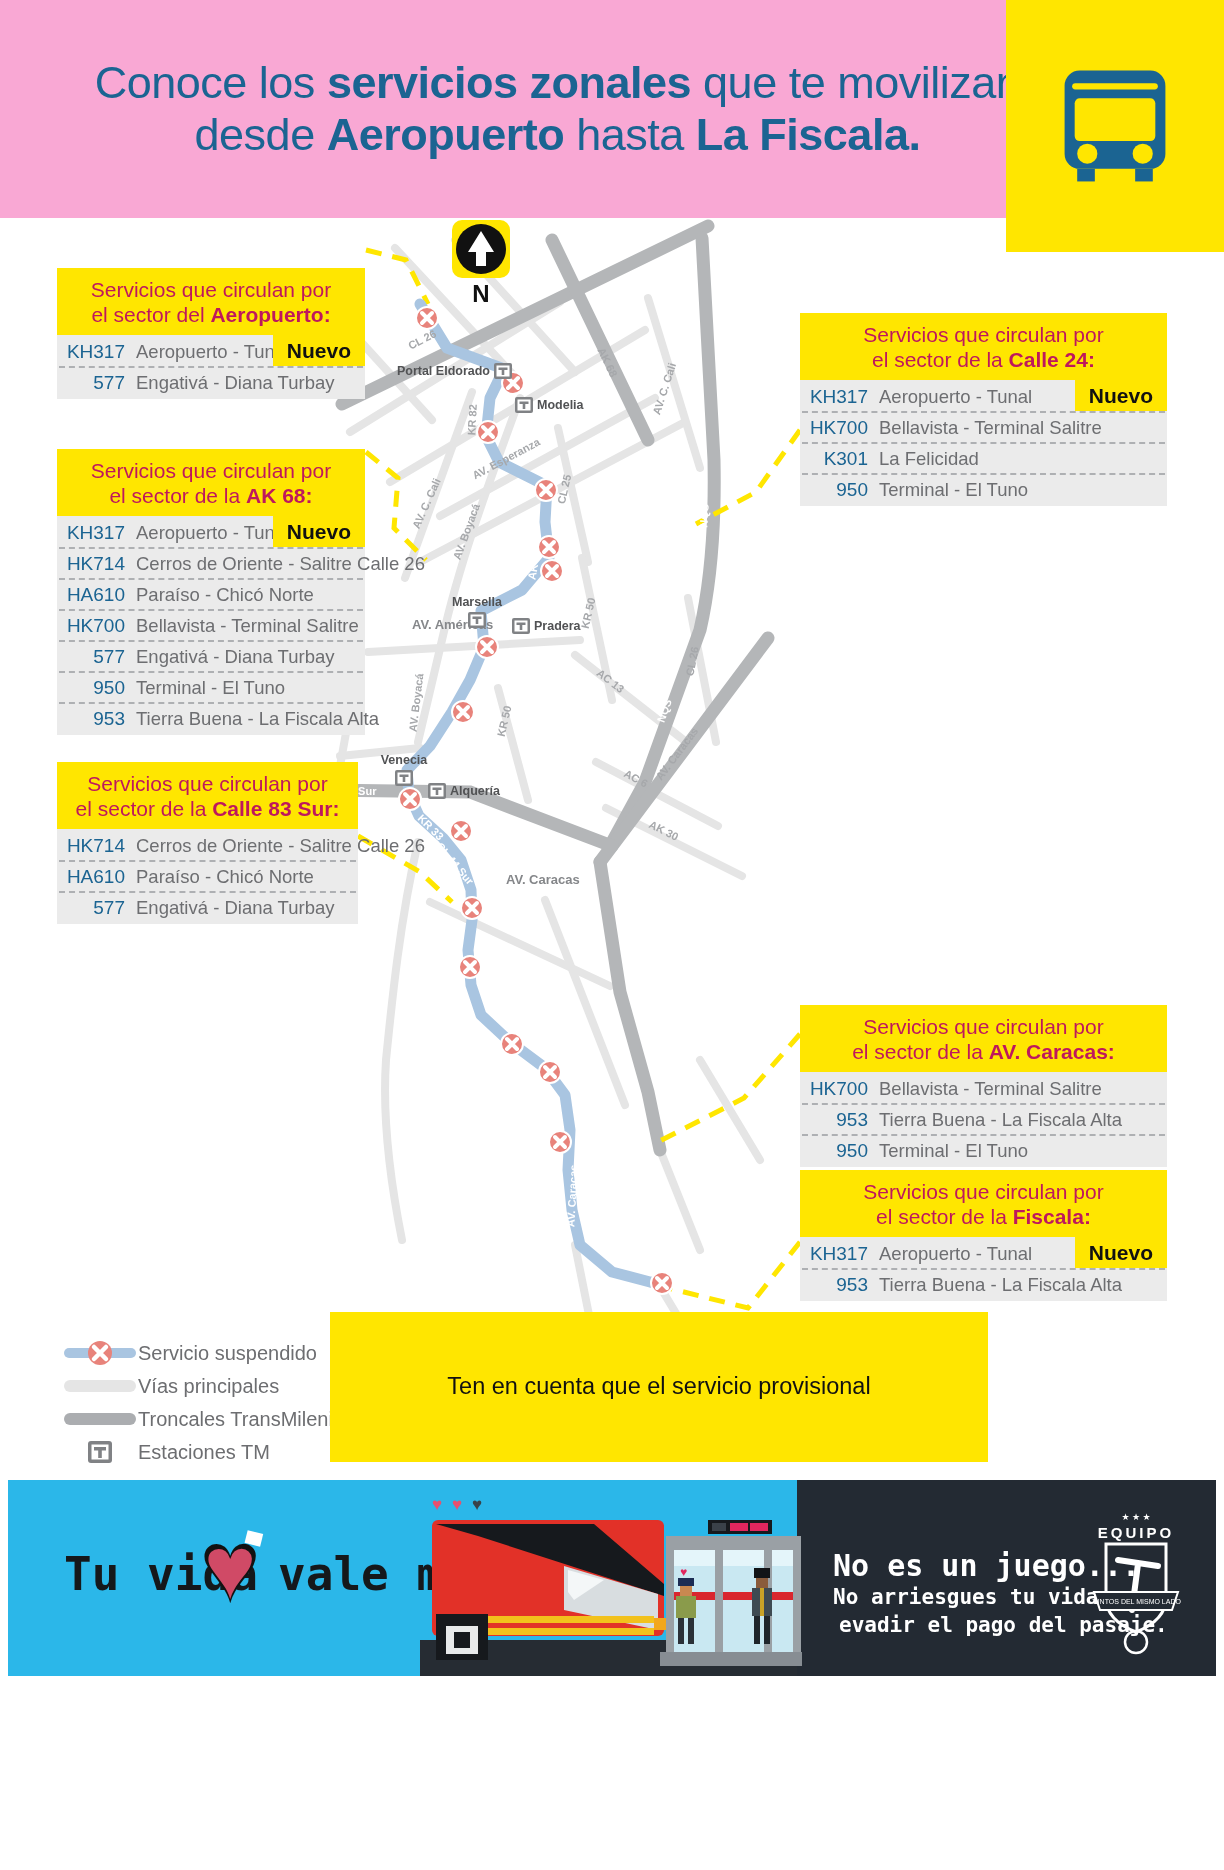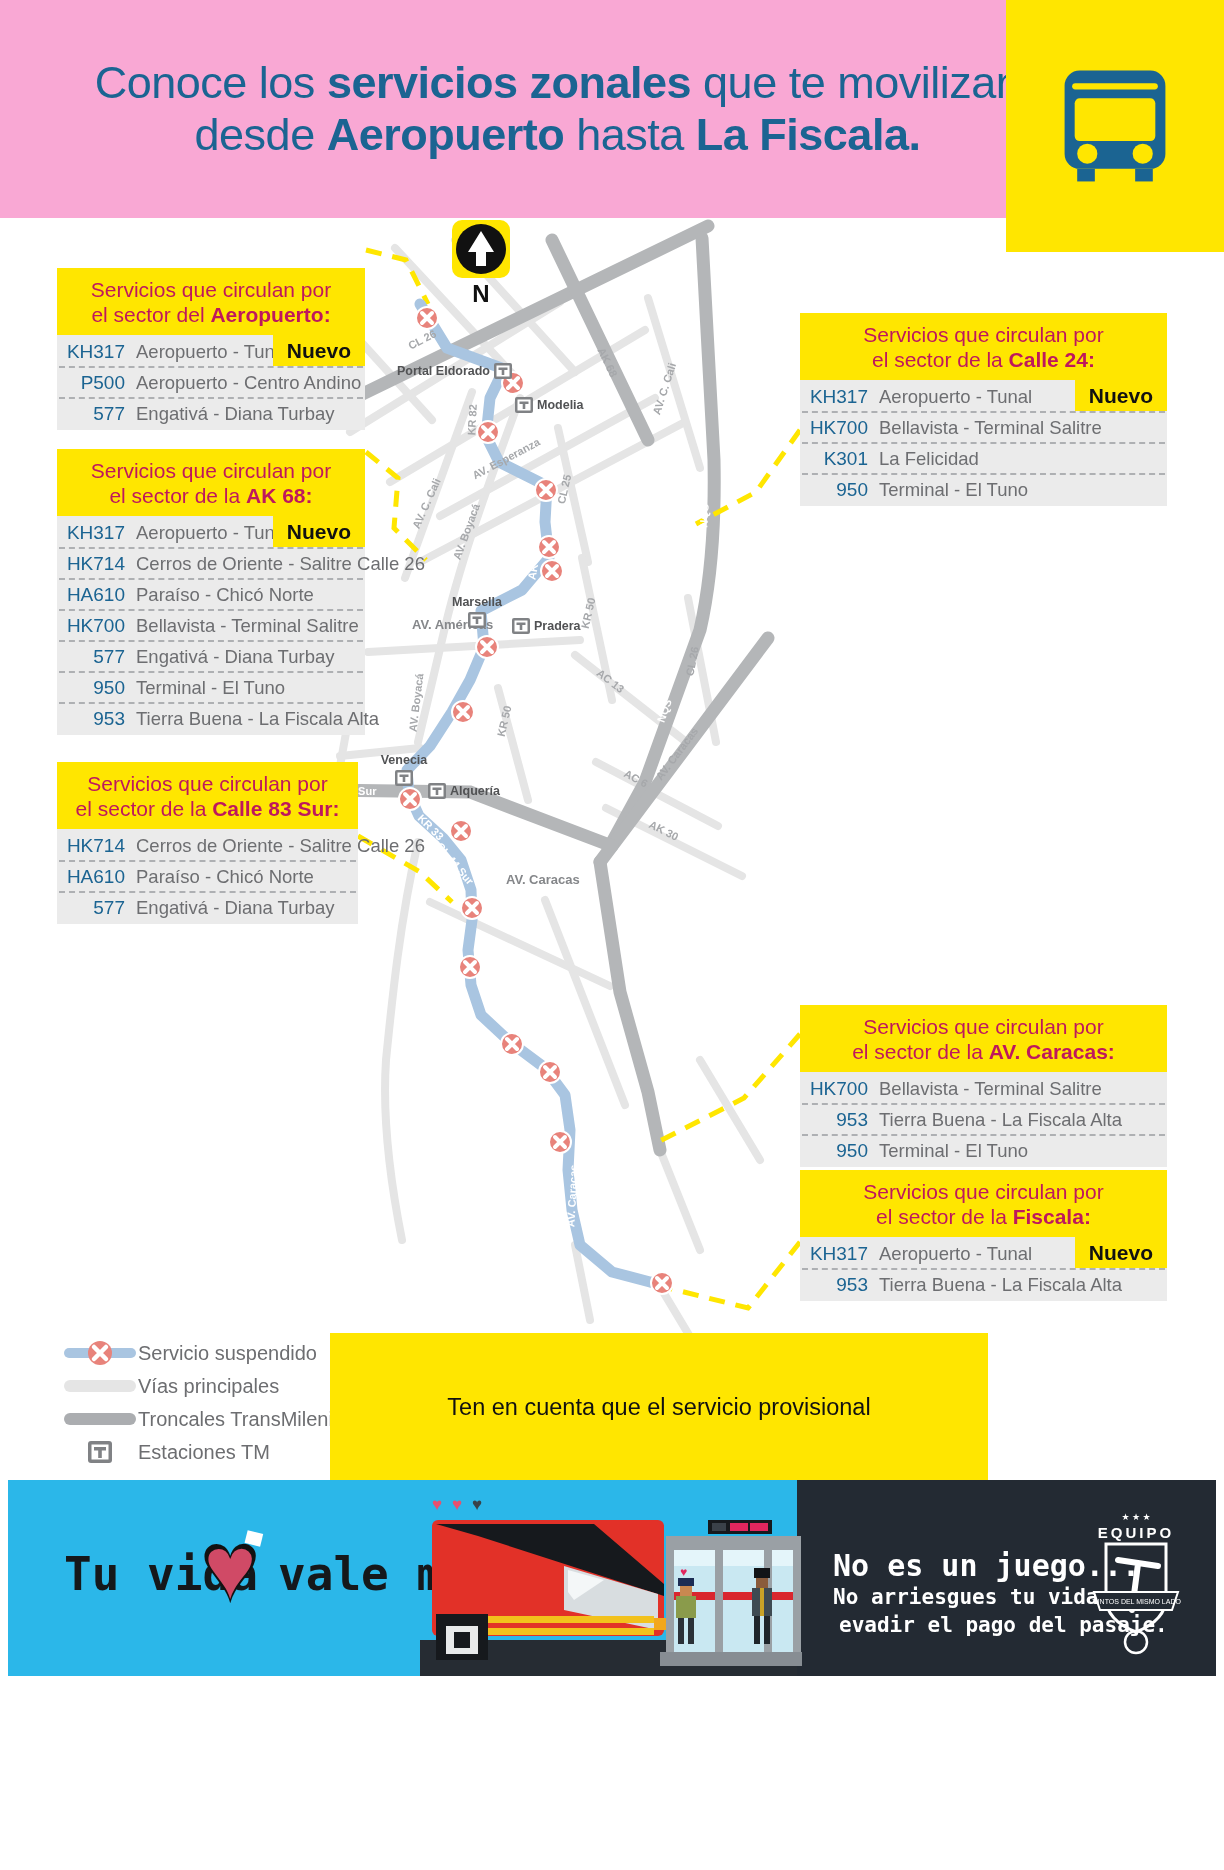--- a/index.html
+++ b/index.html
@@ -40,21 +40,21 @@
   .lrow{display:flex;align-items:center;gap:2px;height:26px;}
   .lrow .ltxt{color:#6D6E71;font-size:20px;}
   .lbar{width:72px;height:12px;border-radius:6px;}
   .lbar.vias{background:#E5E5E5;}
   .lbar.troncal{background:#ABADB0;}
   .licon{width:72px;display:flex;justify-content:center;}
 
   
   .notice{position:absolute;left:330px;top:1312px;width:658px;height:150px;background:#FFE600;
     display:flex;flex-direction:column;justify-content:center;text-align:center;
-    font-size:23.5px;color:#111;line-height:1.34;padding:0 26px;box-sizing:border-box;margin-top:21px;}
+    font-size:23.5px;color:#111;line-height:1.34;padding:0 26px;box-sizing:border-box;}
   .notice b{font-weight:bold;}
 
   
   .banner{position:absolute;left:8px;top:1480px;width:1208px;height:196px;}
 
   
   .footer{position:absolute;left:0;top:1690px;width:1224px;height:180px;color:#A7A9AC;}
 </style>
 </head>
 <body>
@@ -223,24 +223,20 @@
       <span>Servicios que circulan por</span><br>
       <span>el sector del </span><b>Aeropuerto</b><b>:</b>
     </div>
     <div class="rows">
       <div class="srow">
         <span class="code">KH317</span>
         <span class="desc">Aeropuerto - Tunal</span>
         <span class="nuevo">Nuevo</span>
       </div>
       <div class="srow">
-        <span class="code">P500</span>
-        <span class="desc">Aeropuerto - Centro Andino</span>
-      </div>
-      <div class="srow">
         <span class="code">577</span>
         <span class="desc">Engativá - Diana Turbay</span>
       </div>
     </div>
   </div>
 
   <div class="sbox" style="left:57px;top:449px;width:308px;">
     <div class="head">
       <span>Servicios que circulan por</span><br>
       <span>el sector de la </span><b>AK 68</b><b>:</b>

